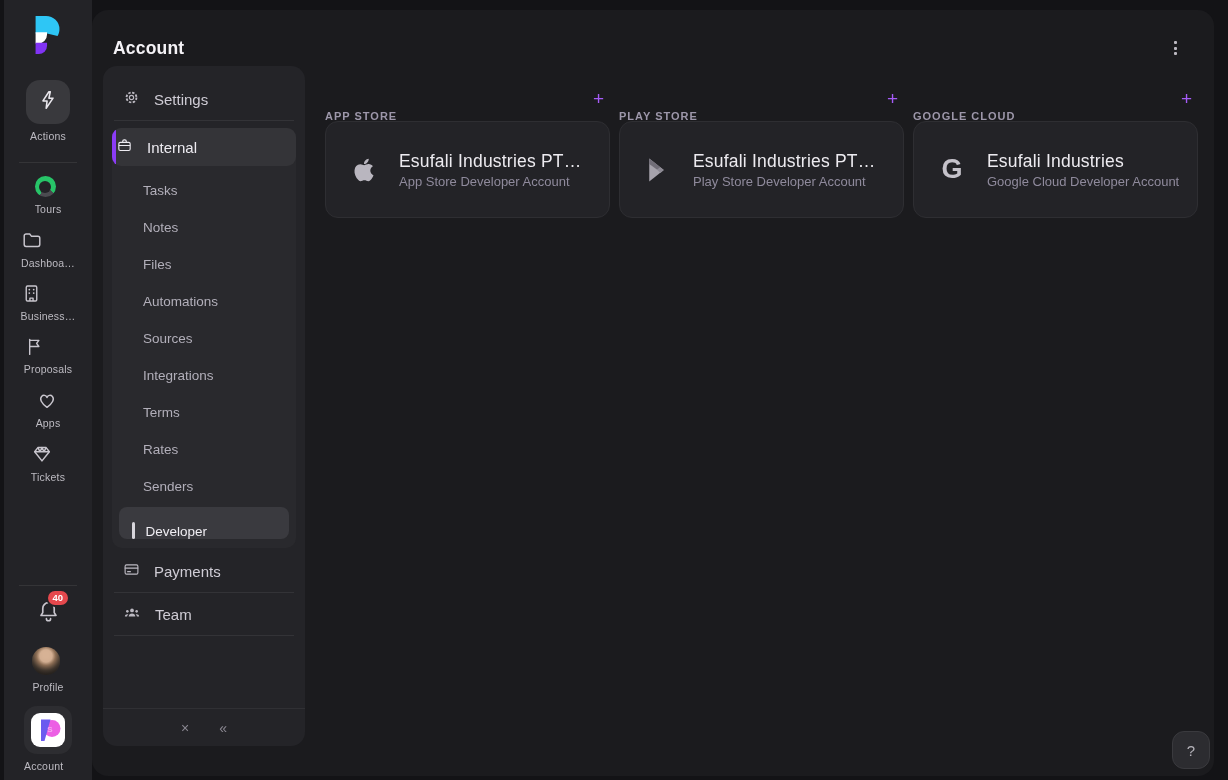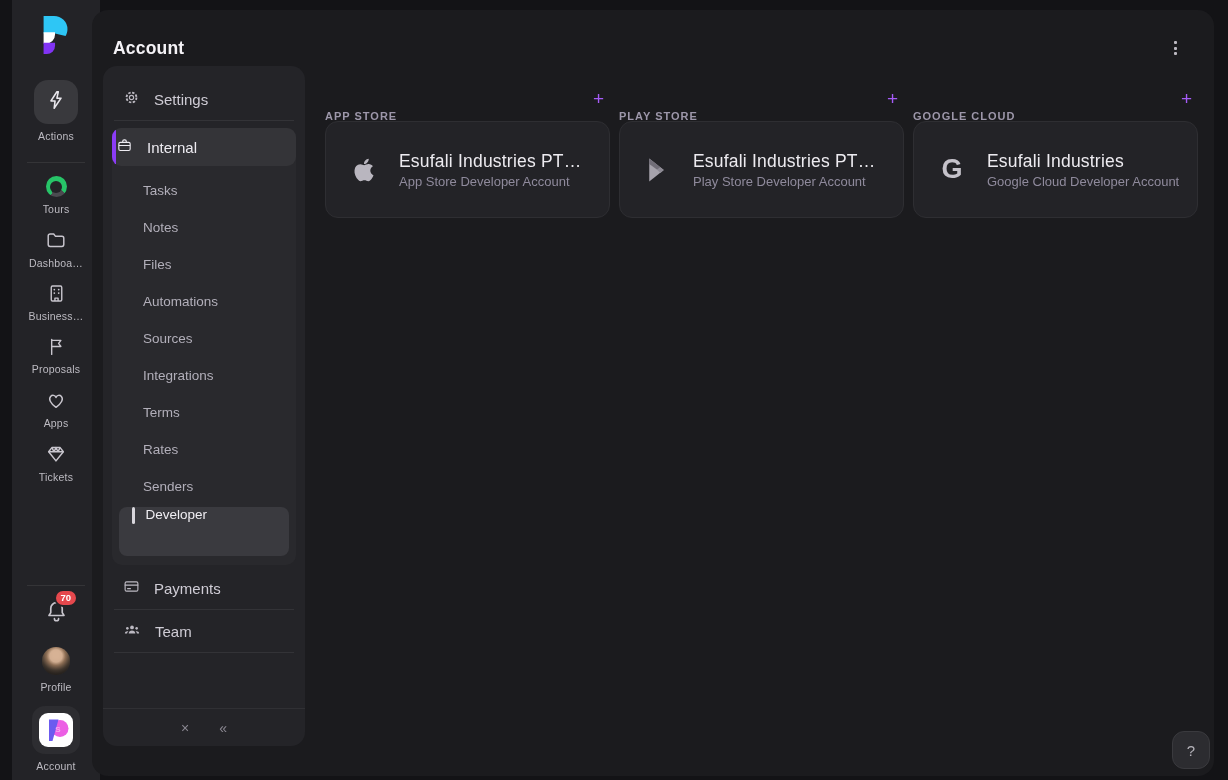--- a/index.html
+++ b/index.html
@@ -6,32 +6,32 @@
   html,body { width:1228px; height:780px; }
   body {
     background:#131316;
     font-family:"Liberation Sans","DejaVu Sans",sans-serif;
     color:#d6d4db; overflow:hidden; position:relative;
   }
   .stage { position:absolute; inset:0; }
 
   
   .rail {
-    position:absolute; left:12px; top:0; width:88px; height:780px;
+    position:absolute; left:4px; top:0; width:88px; height:780px;
     background:#232327; display:flex; flex-direction:column; align-items:center;
   }
   .brand { margin-top:14px; width:32px; height:42px; cursor:pointer; }
   .rail-btn-wrap { margin-top:24px; display:flex; flex-direction:column; align-items:center; cursor:pointer; }
   .rail-btn {
     width:44px; height:44px; border-radius:14px; background:#39393d;
     display:flex; align-items:center; justify-content:center; color:#e9e7ed;
   }
   .rail-label { margin-top:6px; font-size:10.5px; color:#bdbbc2; letter-spacing:.2px; }
   .rail-divider { margin-top:20px; width:58px; border-top:1px solid rgba(255,255,255,.08); }
-  .rail-item { margin-top:14px; display:flex; flex-direction:column; align-items:center; cursor:pointer; color:#c8c5cd; }
+  .rail-item { margin-top:14px; display:flex; flex-direction:column; align-items:flex-start; cursor:pointer; color:#c8c5cd; }
   .rail-item svg { display:block; }
   .rail-spacer { flex:1; }
   .ring { width:21px; height:21px; border-radius:50%;
     background:conic-gradient(from 215deg,#27c468 0 76%,#4b4b50 76% 100%);
     display:flex; align-items:center; justify-content:center; }
   .ring-hole { width:12px; height:12px; border-radius:50%; background:#232327; }
   .bell-wrap { margin-top:12px; position:relative; cursor:pointer; color:#c8c5cd; }
   .badge {
     position:absolute; top:-9px; left:10px; background:#e5484d; color:#fff;
     font-size:9.5px; font-weight:bold; border-radius:999px; padding:2px 5px; line-height:1;
@@ -73,22 +73,22 @@
   .internal-section { margin:5px 9px 4px; background:#29292d; border-radius:10px; padding-bottom:9px; }
   .internal-row {
     position:relative; height:38px; background:#343438; border-radius:9px; overflow:hidden;
     display:flex; align-items:center; gap:14px; padding:0 4px; font-size:15px; color:#edebf1; cursor:pointer;
   }
   .internal-bar { position:absolute; left:0; top:0; bottom:0; width:4px; background:#8b3cf6; }
   .sublist { padding-top:6px; }
   .subitem { height:37px; display:flex; align-items:center; padding-left:31px;
     font-size:13.5px; color:#b2afba; cursor:pointer; }
   .dev-row {
-    margin:2px 7px 0; height:49px; background:#3a3a3f; border-radius:8px;
-    display:flex; align-items:flex-start; gap:11px; padding-left:13px;
+    margin:2px 7px 0; height:32px; background:#3a3a3f; border-radius:8px;
+    display:flex; align-items:flex-end; gap:11px; padding-left:13px;
     font-size:13.5px; color:#f0eef3; cursor:pointer;
   }
   .dev-bar { width:2.5px; height:17px; background:#d8d6dc; border-radius:2px; }
   .nav-footer {
     margin-top:auto; height:38px; border-top:1px solid rgba(255,255,255,.06);
     display:flex; align-items:center; justify-content:center; gap:30px;
     border-radius:0 0 14px 14px;
   }
   .foot-btn { background:none; border:none; color:#8a8791; font-size:14px; cursor:pointer;
     font-family:inherit; line-height:1; }
@@ -206,21 +206,21 @@
 
     <div class="rail-divider" style="margin-top:0"></div>
 
     <div class="bell-wrap">
       <span>
         <svg viewBox="0 0 24 24" width="25" height="25" fill="none" stroke="currentColor" stroke-width="1.6" stroke-linecap="round" stroke-linejoin="round">
           <path d="M12 4.5a5.5 5.5 0 0 0-5.5 5.5v4l-1.7 2.8h14.4L17.5 14v-4A5.5 5.5 0 0 0 12 4.5z"></path>
           <path d="M10 19.8a2 2 0 0 0 4 0"></path>
         </svg>
       </span>
-      <span class="badge">70</span>
+      <span class="badge">40</span>
     </div>
 
     <div class="rail-item" style="margin-top:20px">
       <span class="avatar"></span>
       <span class="rail-label">Profile</span>
     </div>
 
     <div class="rail-item account">
       <span class="account-tile">
         <span class="account-logo">

